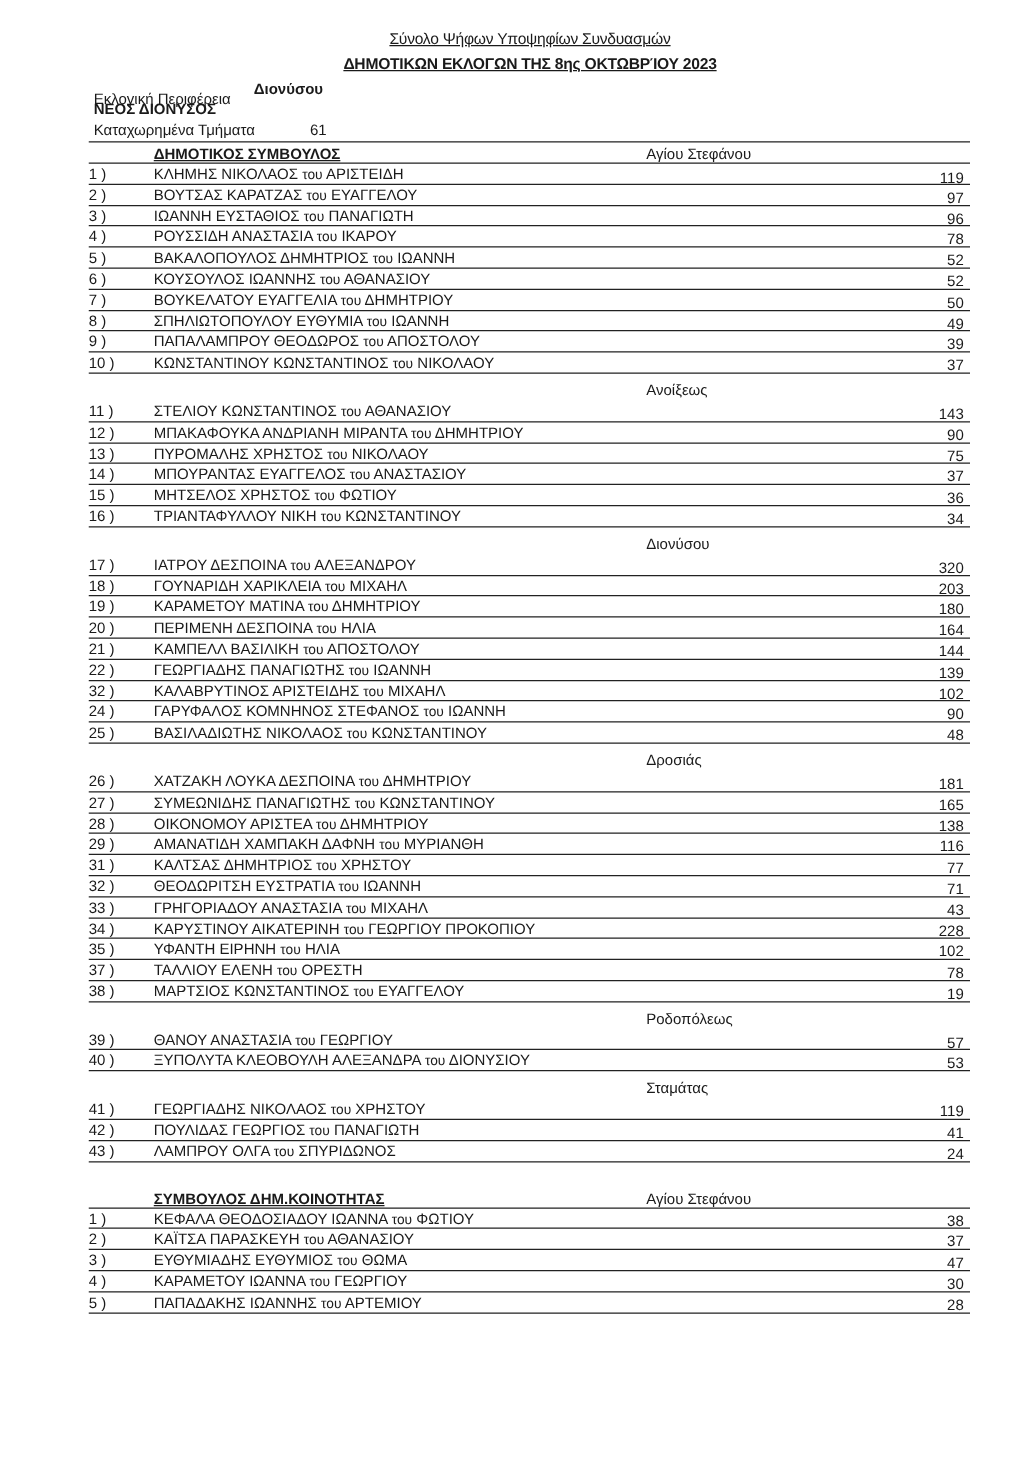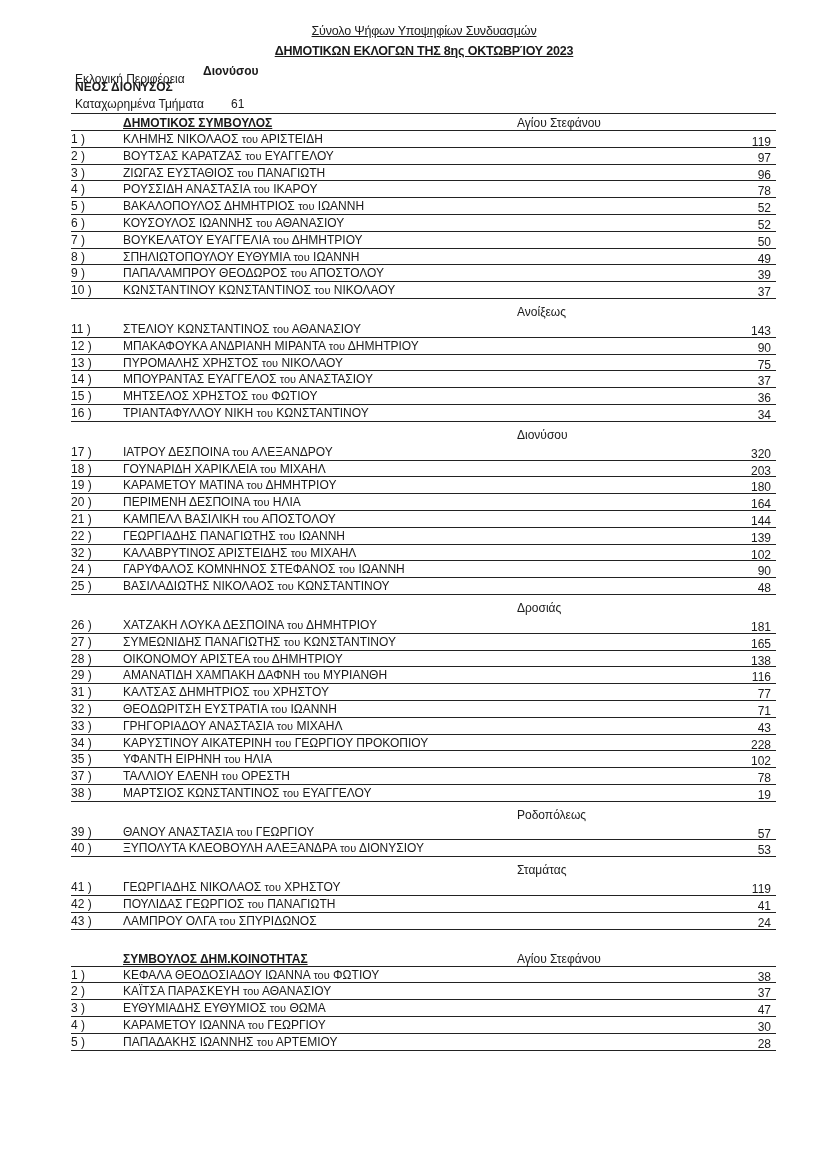--- a/index.html
+++ b/index.html
@@ -45,40 +45,40 @@
 </head>
 <body>
 
 <div class="title1">Σύνολο Ψήφων Υποψηφίων Συνδυασμών</div>
 <div class="title2">ΔΗΜΟΤΙΚΩΝ ΕΚΛΟΓΩΝ ΤΗΣ  8ης ΟΚΤΩΒΡΊΟΥ 2023</div>
 
 <div class="meta" style="left:75px; top:72px;">Εκλογική Περιφέρεια</div>
 <div class="meta bold" style="left:203px; top:64px;">Διονύσου</div>
 <div class="meta bold" style="left:75px; top:80px;">ΝΕΟΣ ΔΙΟΝΥΣΟΣ</div>
 <div class="meta" style="left:75px; top:97px;">Καταχωρημένα Τμήματα</div>
-<div class="meta" style="left:231px; top:97px;text-align:center;">61</div>
+<div class="meta" style="left:248px; top:97px;text-align:center;">61</div>
 
 <div id="table">
     <div class="hdr-row">
       <span class="hdr-label">ΔΗΜΟΤΙΚΟΣ ΣΥΜΒΟΥΛΟΣ</span>
       <span class="section-label">Αγίου Στεφάνου</span>
     </div>
     <div class="row first-row">
       <span class="num">1 )</span>
       <span class="name"><span>ΚΛΗΜΗΣ ΝΙΚΟΛΑΟΣ</span> <span class="tou">του</span> <span>ΑΡΙΣΤΕΙΔΗ</span></span>
       <span class="votes">119</span>
     </div>
     <div class="row">
       <span class="num">2 )</span>
       <span class="name"><span>ΒΟΥΤΣΑΣ ΚΑΡΑΤΖΑΣ</span> <span class="tou">του</span> <span>ΕΥΑΓΓΕΛΟΥ</span></span>
       <span class="votes">97</span>
     </div>
     <div class="row">
       <span class="num">3 )</span>
-      <span class="name"><span>ΖΙΩΓΑΣ ΕΥΣΤΑΘΙΟΣ</span> <span class="tou">του</span> <span>ΠΑΝΑΓΙΩΤΗ</span></span>
+      <span class="name"><span>ΙΩΑΝΝΗ ΕΥΣΤΑΘΙΟΣ</span> <span class="tou">του</span> <span>ΠΑΝΑΓΙΩΤΗ</span></span>
       <span class="votes">96</span>
     </div>
     <div class="row">
       <span class="num">4 )</span>
       <span class="name"><span>ΡΟΥΣΣΙΔΗ ΑΝΑΣΤΑΣΙΑ</span> <span class="tou">του</span> <span>ΙΚΑΡΟΥ</span></span>
       <span class="votes">78</span>
     </div>
     <div class="row">
       <span class="num">5 )</span>
       <span class="name"><span>ΒΑΚΑΛΟΠΟΥΛΟΣ ΔΗΜΗΤΡΙΟΣ</span> <span class="tou">του</span> <span>ΙΩΑΝΝΗ</span></span>

